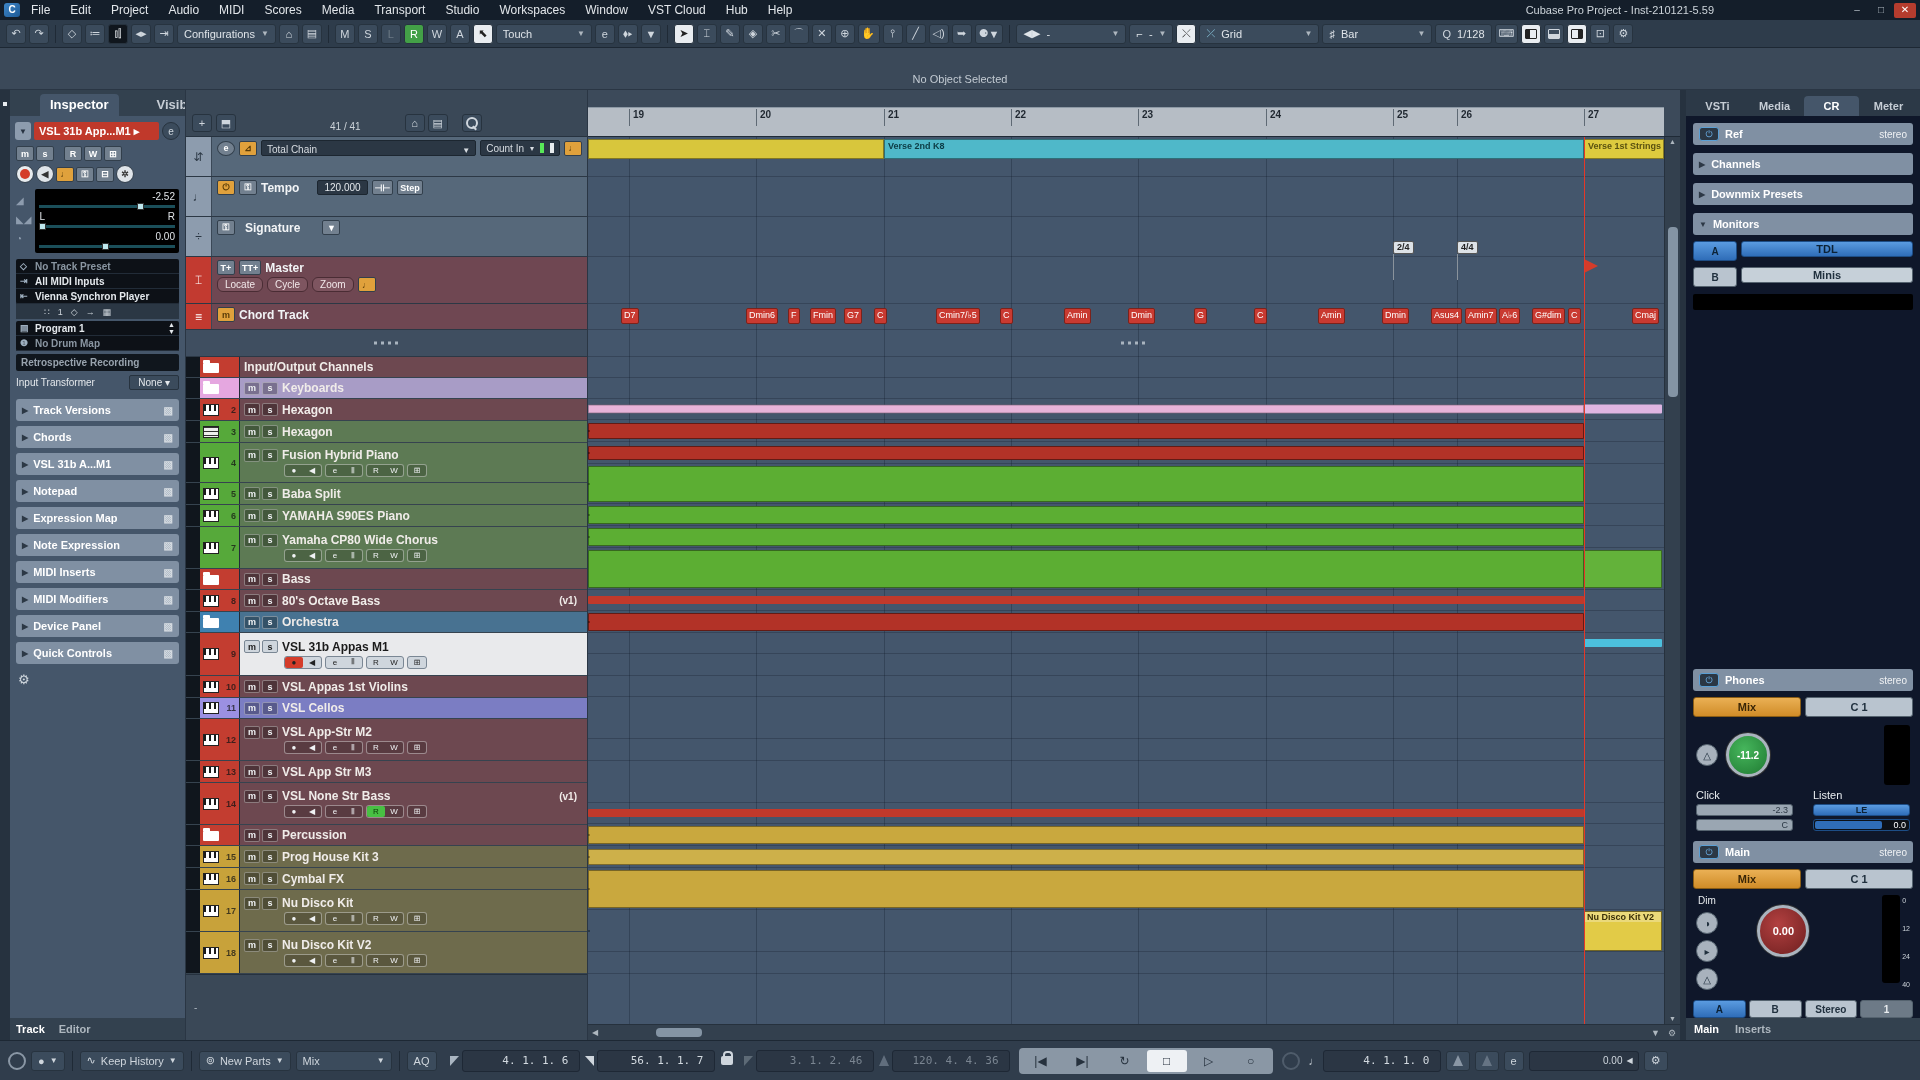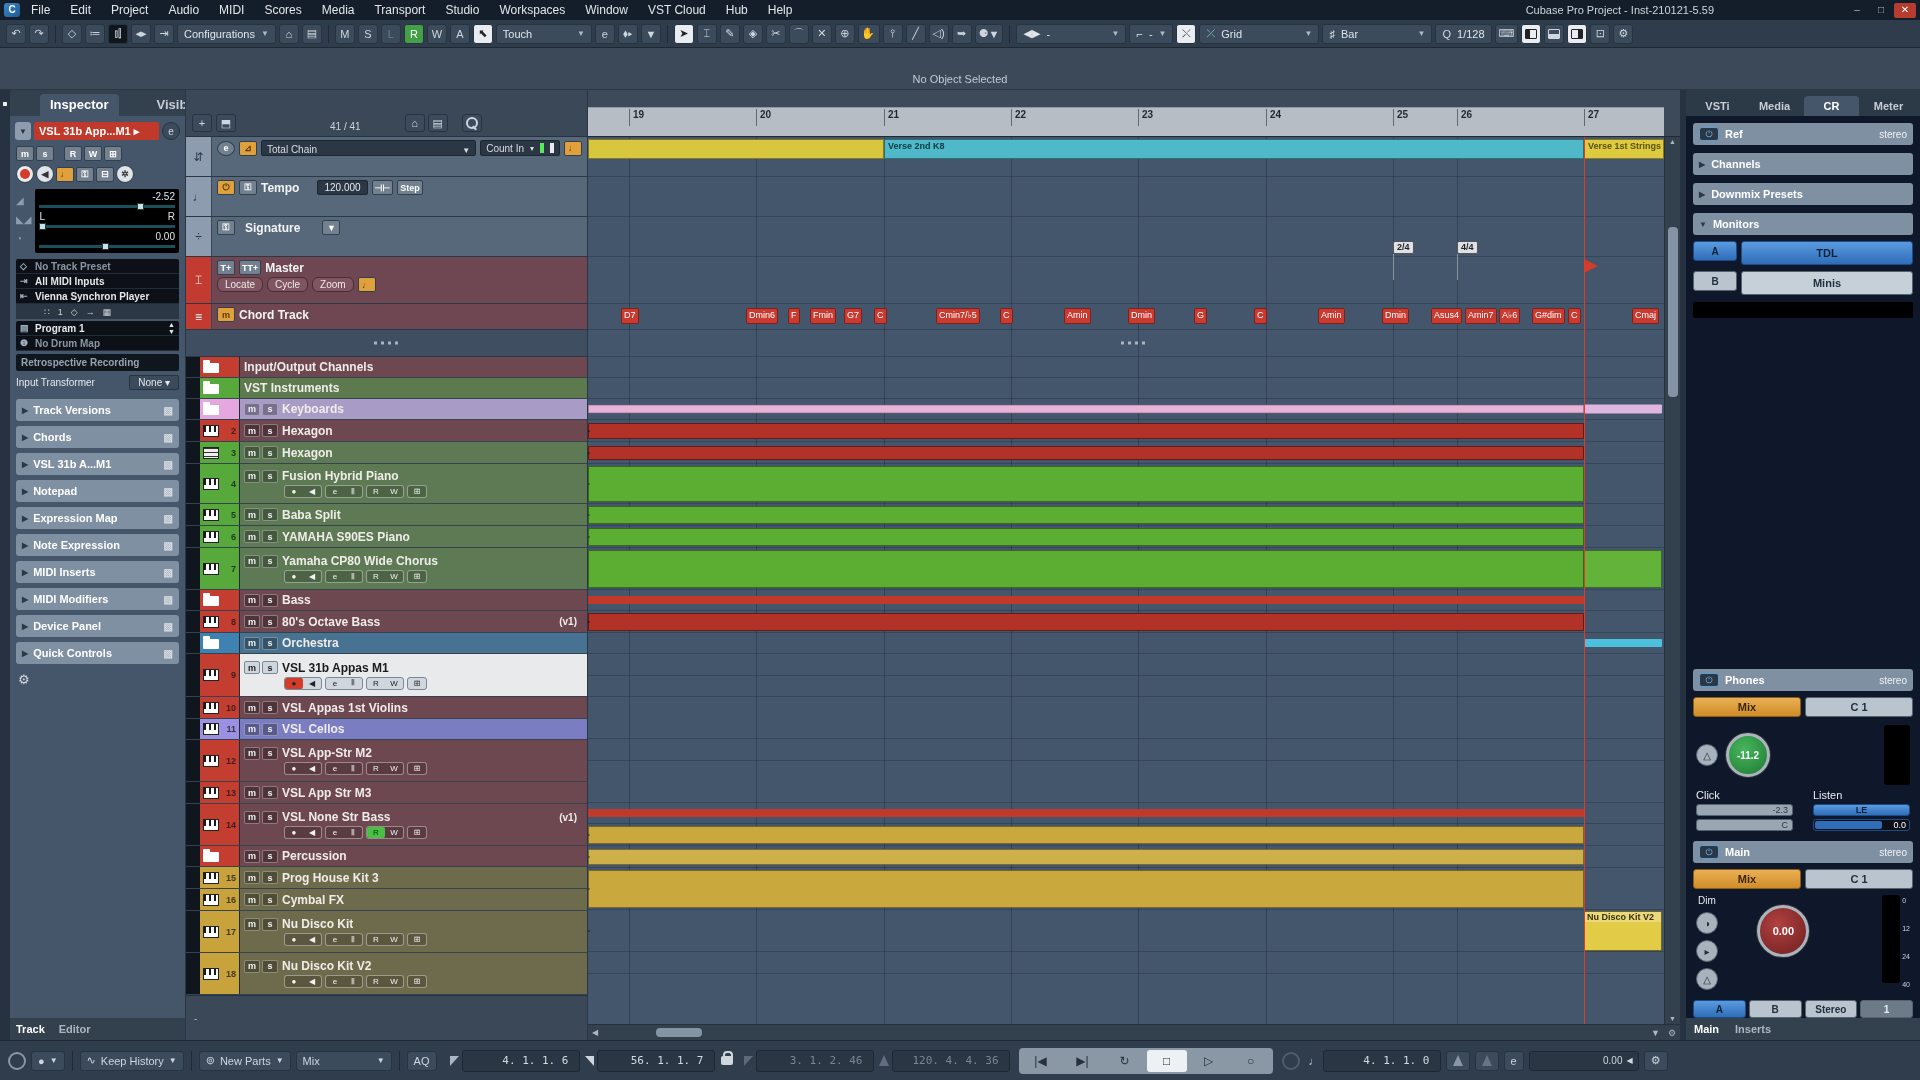--- a/index.html
+++ b/index.html
@@ -166,21 +166,21 @@
   .rp-tab { flex:1; text-align:center; padding:4px 0; font-size:11px; font-weight:bold; color:#c6cdd5; border-radius:4px 4px 0 0; }
   .rp-tab.active { background:#45566a; color:#fff; }
   .rp-head { display:flex; align-items:center; gap:6px; height:22px; margin:7px 7px 0; background:#8090a3; border-radius:3px; padding:0 6px; }
   .rp-pwr { width:20px; height:14px; background:#2b3744; border:1px solid #5a9fd4; border-radius:3px; color:#6ab0e8; font-size:9px; display:flex; align-items:center; justify-content:center; }
   .rp-head .lbl { font-size:11px; font-weight:bold; color:#fff; }
   .rp-head .mode { margin-left:auto; font-size:10px; color:#f0f2f4; }
   .rp-sect { display:flex; align-items:center; gap:6px; height:22px; margin:8px 7px 0; background:#8090a3; border-radius:3px; padding:0 6px; font-size:11px; font-weight:bold; color:#fff; }
   .rp-sect .tri { font-size:8px; color:#2c3845; }
   .monrow { display:flex; gap:4px; margin:6px 7px 0; }
   .monkey { width:44px; height:20px; border-radius:3px; background:#b9c4cf; color:#20303e; font-size:10px; font-weight:bold; display:flex; align-items:center; justify-content:center; border:1px solid #55636f; }
-  .monname { flex:1; height:24px; border-radius:3px; background:#c6d0d9; color:#20303e; font-size:11px; font-weight:bold; display:flex; align-items:center; justify-content:center; border:1px solid #55636f; }
+  .monname { flex:1; height:16px; border-radius:3px; background:#c6d0d9; color:#20303e; font-size:11px; font-weight:bold; display:flex; align-items:center; justify-content:center; border:1px solid #55636f; }
   .monrow.blue .monkey, .monrow.blue .monname { background:linear-gradient(180deg,#5a9be0,#2f6db8); color:#0c2236; border-color:#1d4d86; }
   .rp-black { height:16px; margin:7px 7px 0; background:#000; border-radius:2px; }
   .rp-spacer { flex:1; }
   .mixrow { display:flex; gap:4px; margin:6px 7px 0; }
   .mixbtn { flex:1; height:20px; border-radius:3px; font-size:11px; font-weight:bold; display:flex; align-items:center; justify-content:center; border:1px solid #55636f; background:#b9c4cf; color:#20303e; }
   .mixbtn.orange { background:linear-gradient(180deg,#eab055,#d08c28); color:#3a2607; border-color:#8a5c14; }
   .knobzone { display:flex; align-items:center; margin:8px 10px 0; gap:8px; }
   .cicon { width:22px; height:22px; border-radius:50%; background:#a8b2bd; border:1px solid #55636f; color:#20303e; font-size:10px; display:flex; align-items:center; justify-content:center; }
   .knob { border-radius:50%; display:flex; align-items:center; justify-content:center; color:#fff; font-weight:bold; border:3px solid #aab4be; box-shadow:0 0 0 1px #333; }
   .knob.green { width:44px; height:44px; background:radial-gradient(circle at 40% 35%,#46b65c,#1f7a32); font-size:10px; }
@@ -594,35 +594,20 @@
       <div class="t-row" style="height: 21px; background: rgb(109, 72, 80);">
         <div class="t-dark"></div>
         <div class="t-strip" style="background: rgb(195, 61, 48);">
           <span class="icon folder"></span>
           <span class="t-num"></span>
         </div>
         <div class="t-main">
           <div class="t-line1">
 
             <span class="t-name">Input/Output Channels</span>
-            <span class="t-suffix"></span>
-          </div>
-
-        </div>
-      </div>
-        <div class="t-row" style="height: 21px; background: rgb(93, 122, 79);">
-        <div class="t-dark"></div>
-        <div class="t-strip" style="background: rgb(86, 169, 58);">
-          <span class="icon folder"></span>
-          <span class="t-num"></span>
-        </div>
-        <div class="t-main">
-          <div class="t-line1">
-
-            <span class="t-name">VST Instruments</span>
             <span class="t-suffix"></span>
           </div>
 
         </div>
       </div>
         <div class="t-row" style="height: 21px; background: rgb(168, 156, 198);">
         <div class="t-dark"></div>
         <div class="t-strip" style="background: rgb(229, 167, 224);">
           <span class="icon folder-open"></span>
           <span class="t-num"></span>

